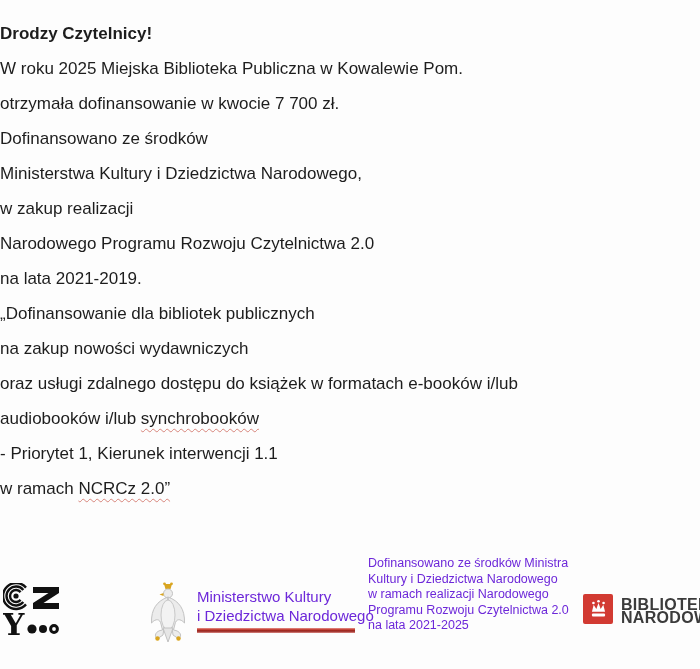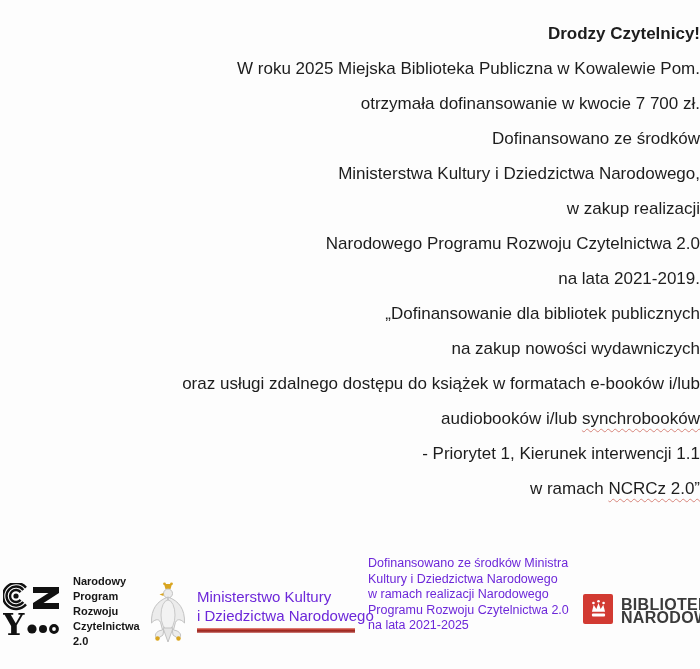--- a/index.html
+++ b/index.html
@@ -7,21 +7,21 @@
     position:relative;
     width:700px;height:669px;
     background:#fdfdfd;
     font-family:"Liberation Sans",sans-serif;
     color:#1d1d1d;
     overflow:hidden;
   }
   
   .announcement{
     position:absolute;top:16px;left:0;right:0;
-    text-align:right;
+    text-align:left;
     font-size:17px;
   }
   .announcement p{
     margin:0;height:35px;line-height:35px;white-space:nowrap;
   }
   .announcement p.title{font-weight:bold;}
   .squiggle{
     text-decoration-line:underline;
     text-decoration-style:wavy;
     text-decoration-color:rgba(208,106,95,.8);
@@ -85,27 +85,20 @@
       </g>
       <circle cx="13" cy="13" r="2.6" fill="#111"></circle>
       <path d="M30 4 H56 V10 L40.5 20 H56 V26 H30 V20 L45.5 10 H30 Z" fill="#111"></path>
       <text x="0" y="52" font-family="DejaVu Serif, serif" font-weight="bold" font-size="30" fill="#111">Y</text>
       <circle cx="29" cy="46" r="4.6" fill="#111"></circle>
       <circle cx="40" cy="46" r="4" fill="#111"></circle>
       <circle cx="51" cy="46" r="3.4" fill="none" stroke="#111" stroke-width="3"></circle>
     </svg>
   </span>
 
-  <div class="nprcz-text">
-    <div>Narodowy</div>
-    <div>Program</div>
-    <div>Rozwoju</div>
-    <div>Czytelnictwa</div>
-    <div>2.0</div>
-  </div>
 
   <span class="eagle">
     <svg width="40" height="64" viewBox="0 0 40 64" aria-hidden="true">
       <path d="M16 3 h8 l-1.5 5 h-5 Z" fill="#d9a520"></path>
       <circle cx="16.5" cy="2.8" r="1.4" fill="#d9a520"></circle>
       <circle cx="23.5" cy="2.8" r="1.4" fill="#d9a520"></circle>
       <circle cx="20" cy="12.5" r="4.5" fill="#ececec" stroke="#c2c2c2" stroke-width="1"></circle>
       <path d="M15.5 12 l-4 1.5 4 1.5 Z" fill="#d9a520"></path>
       <path d="M20 16 C9 20 3 28 3.5 42 C8 37 12 38 13 43 L14.5 49 C7 50 6 55 9 58 L15 54 Z" fill="#ececec" stroke="#c2c2c2" stroke-width="1"></path>
       <path d="M20 16 C31 20 37 28 36.5 42 C32 37 28 38 27 43 L25.5 49 C33 50 34 55 31 58 L25 54 Z" fill="#ececec" stroke="#c2c2c2" stroke-width="1"></path>

